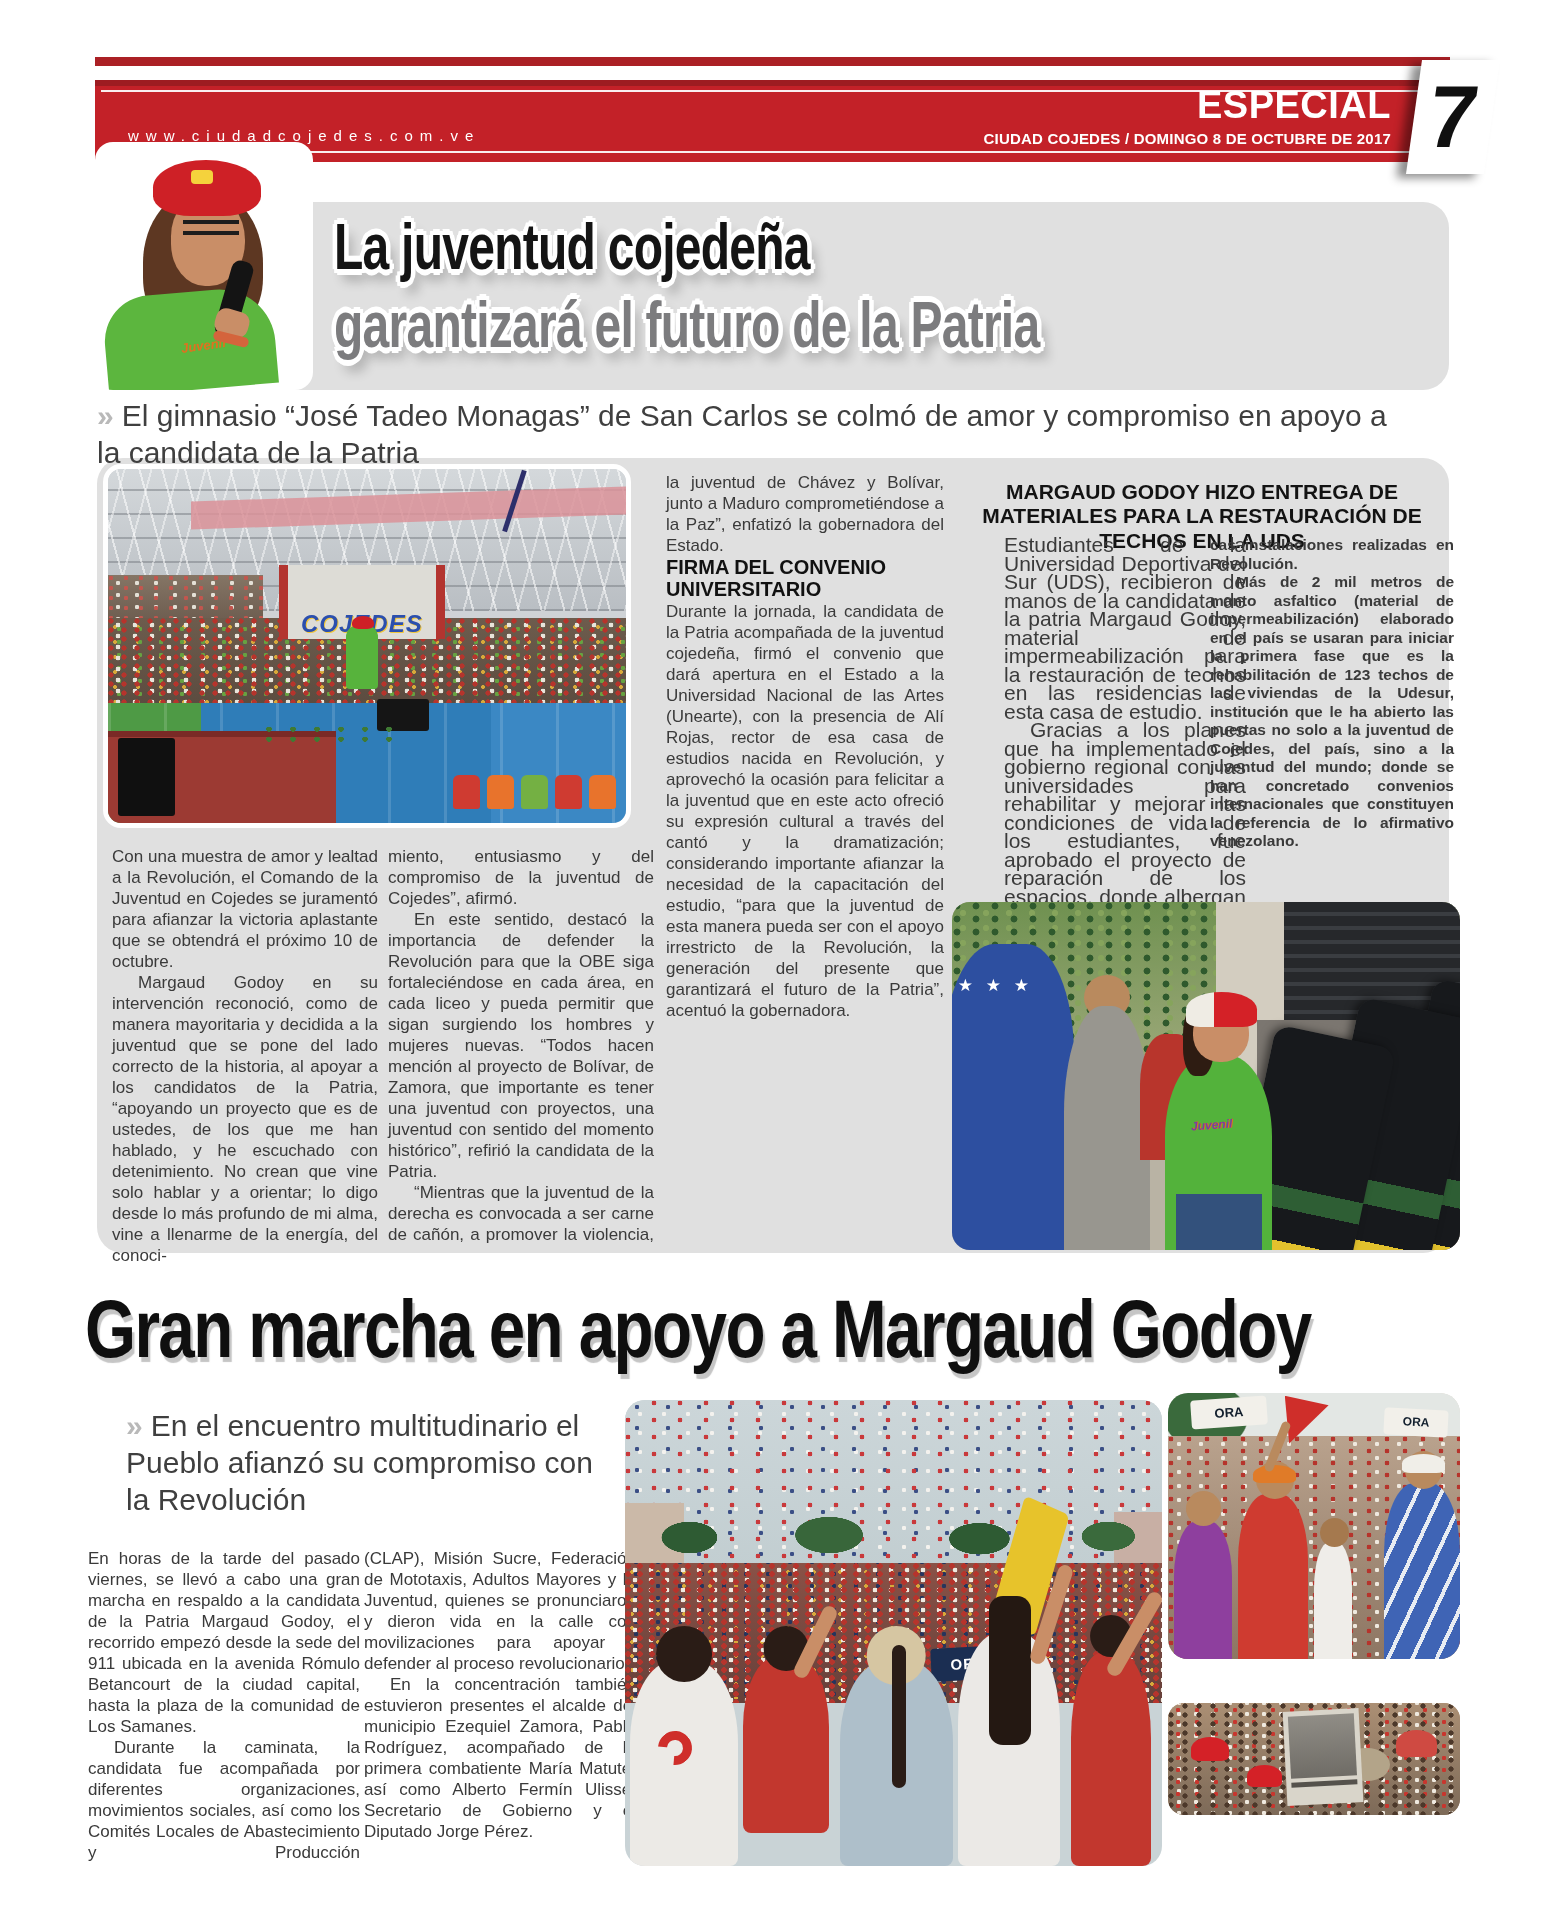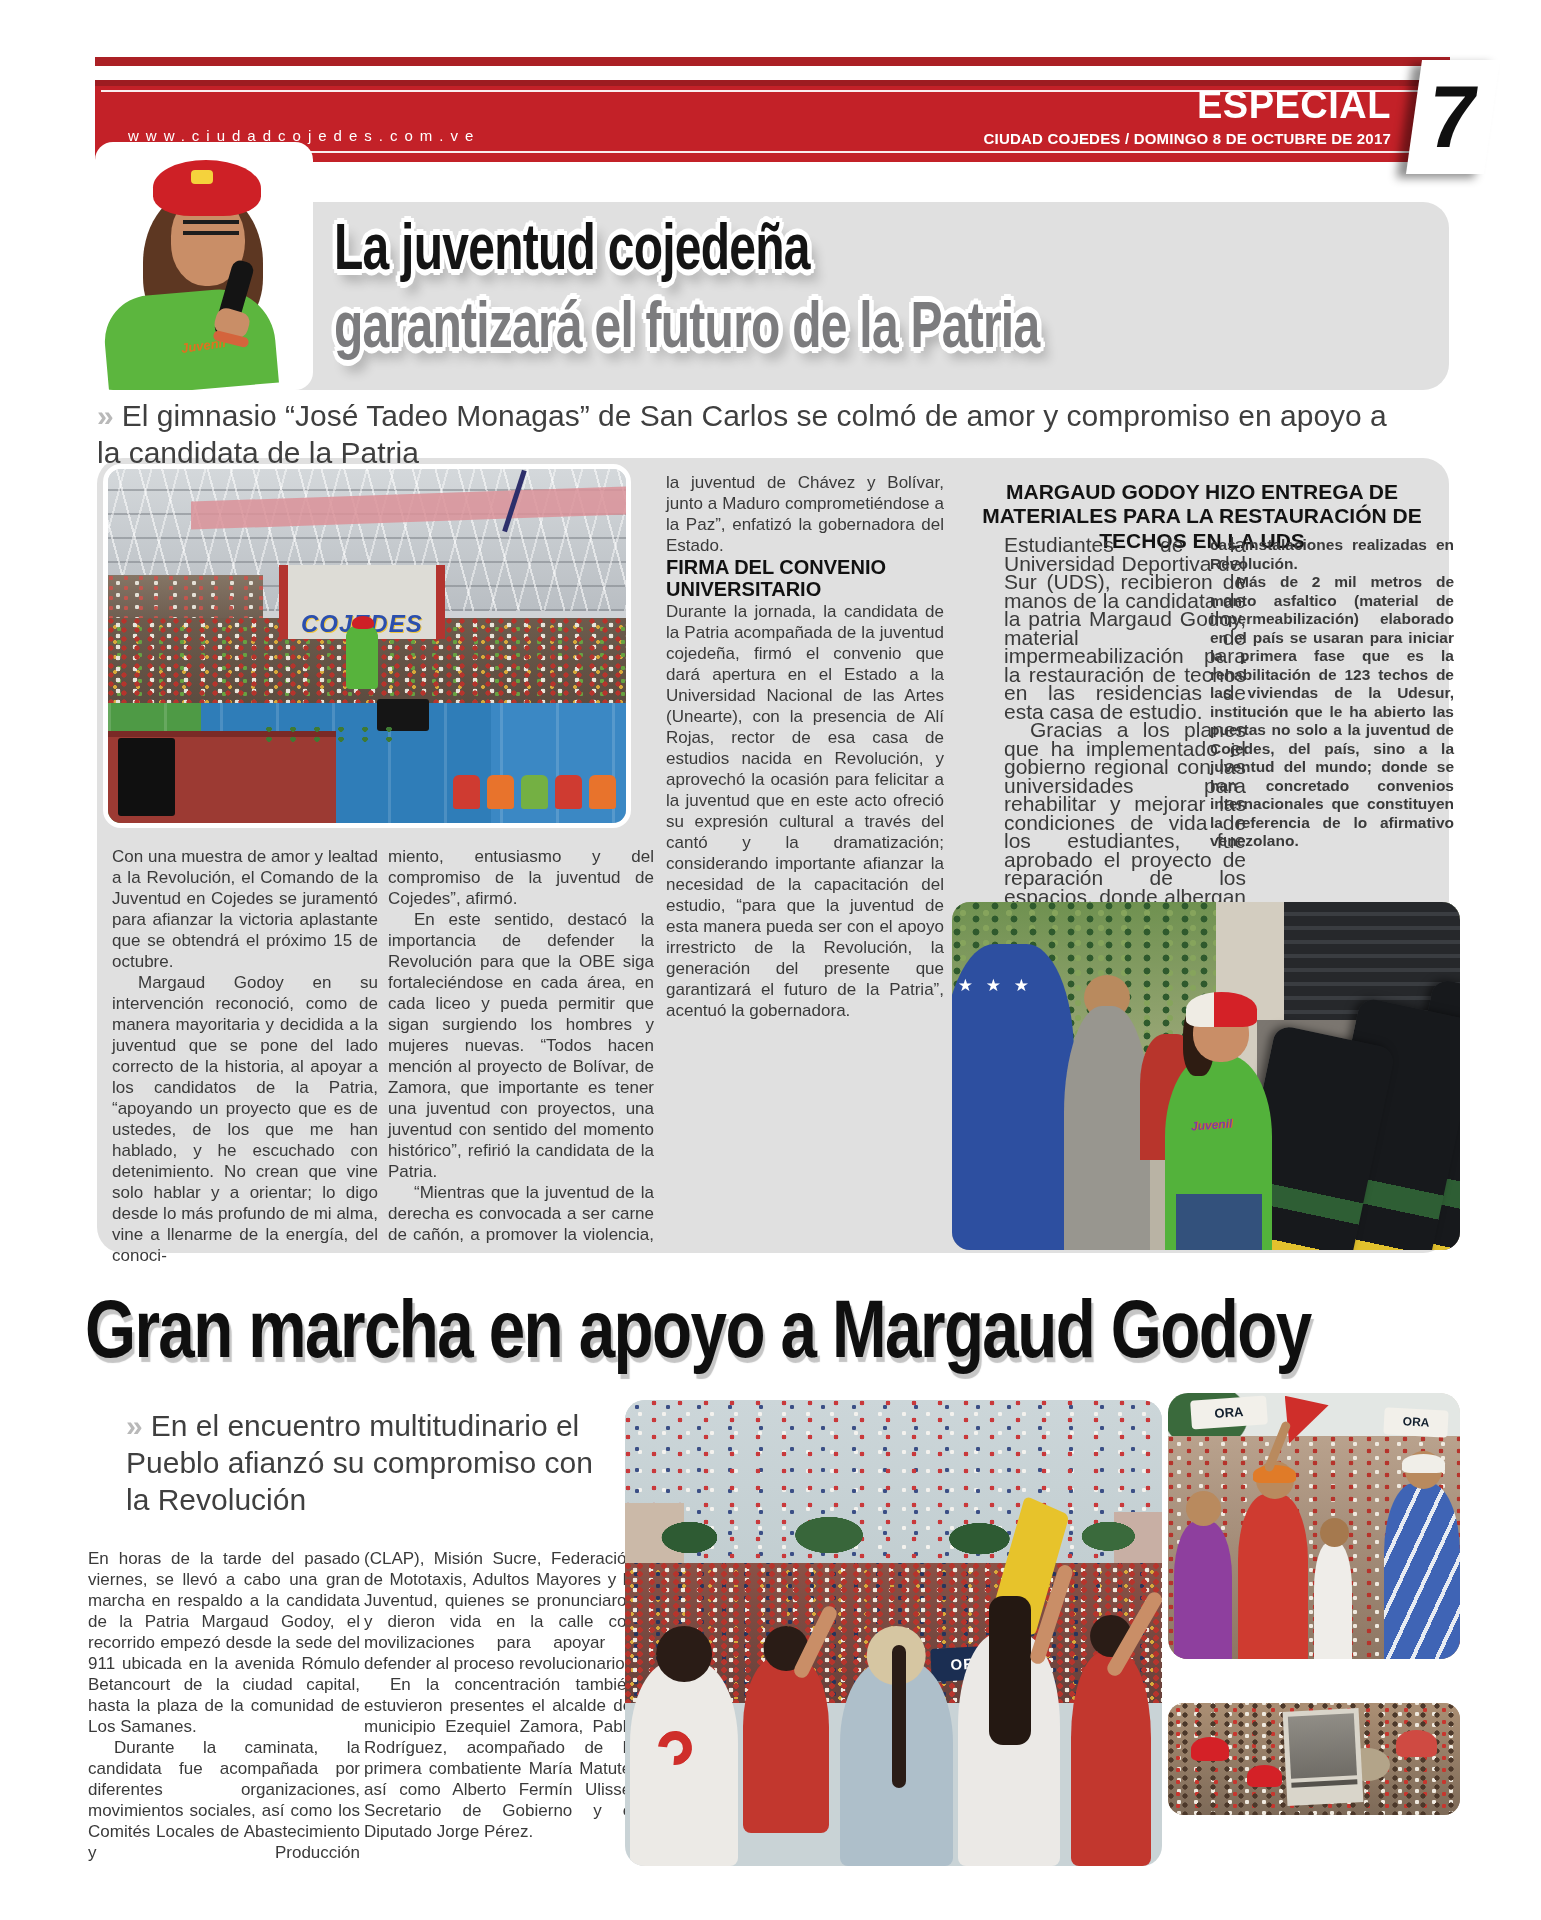--- a/index.html
+++ b/index.html
@@ -351,21 +351,21 @@
     <div class="ph g-chairs">
       <span class="g-chair" style="background:#cf3b31"></span>
       <span class="g-chair" style="background:#e8732c"></span>
       <span class="g-chair" style="background:#74b043"></span>
       <span class="g-chair" style="background:#cf3b31"></span>
       <span class="g-chair" style="background:#e8732c"></span>
     </div>
   </div>
 
   <div class="col col1">
-    <p class="para">Con una muestra de amor y lealtad a la Revolución, el Comando de la Juventud en Cojedes se juramentó para afianzar la victoria aplastante que se obtendrá el próximo 15 de octubre.</p>
+    <p class="para">Con una muestra de amor y lealtad a la Revolución, el Comando de la Juventud en Cojedes se juramentó para afianzar la victoria aplastante que se obtendrá el próximo 10 de octubre.</p>
     <p class="para ind runon">Margaud Godoy en su intervención reconoció, como de manera mayoritaria y decidida a la juventud que se pone del lado correcto de la historia, al apoyar a los candidatos de la Patria, “apoyando un proyecto que es de ustedes, de los que me han hablado, y he escuchado con detenimiento. No crean que vine solo hablar y a orientar; lo digo desde lo más profundo de mi alma, vine a llenarme de la energía, del conoci-</p>
   </div>
 
   <div class="col col2">
     <p class="para">miento, entusiasmo y del compromiso de la juventud de Cojedes”, afirmó.</p>
     <p class="para ind">En este sentido, destacó la importancia de defender la Revolución para que la OBE siga fortaleciéndose en cada área, en cada liceo y pueda permitir que sigan surgiendo los hombres y mujeres nuevas. “Todos hacen mención al proyecto de Bolívar, de Zamora, que importante es tener una juventud con proyectos, una juventud con sentido del momento histórico”, refirió la candidata de la Patria.</p>
     <p class="para ind runon">“Mientras que la juventud de la derecha es convocada a ser carne de cañón, a promover la violencia,</p>
   </div>
 
   <div class="col col3">

